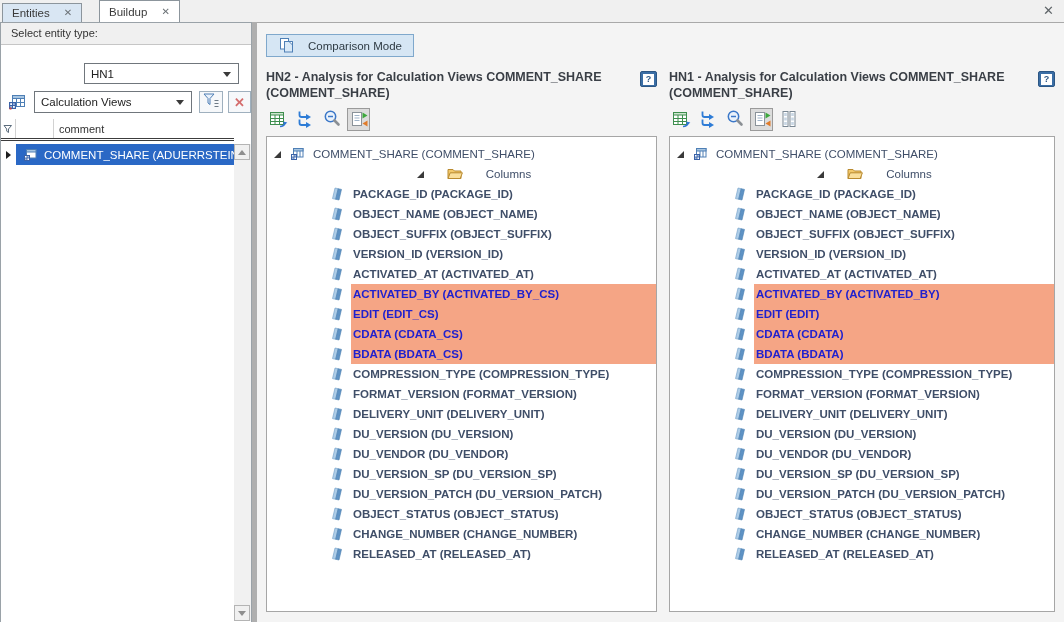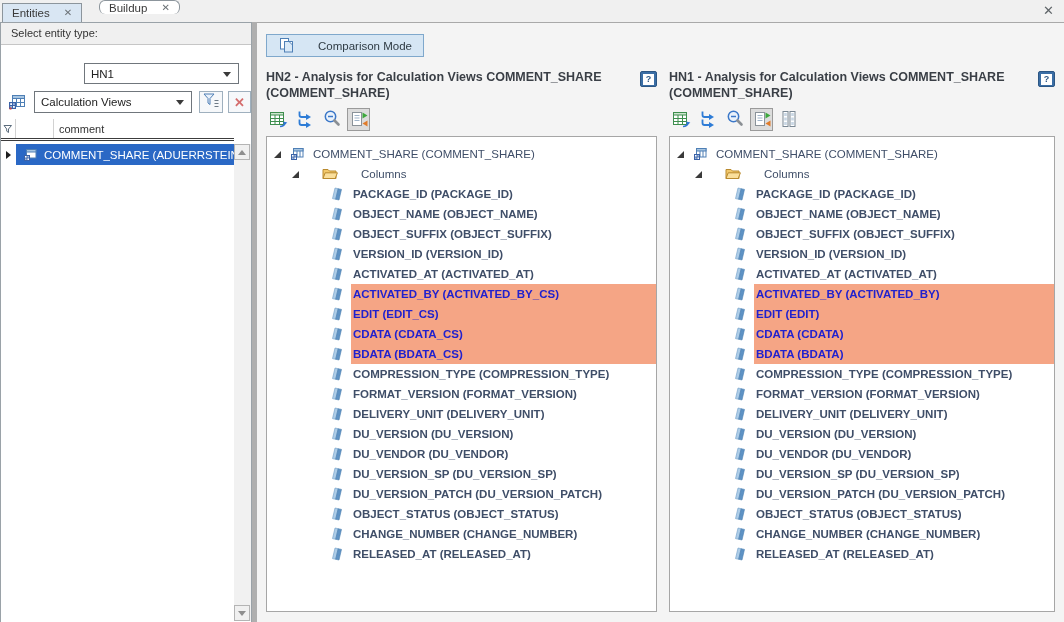--- a/index.html
+++ b/index.html
@@ -10,21 +10,21 @@
   html,body{width:1064px;height:622px;}
   body{font-family:"Liberation Sans",sans-serif; background:#F0F0F0; position:relative;
        overflow:hidden; outline:1px solid #9AA2A8; outline-offset:-1px;}
 
   
   #tabbar{position:absolute;left:0;top:0;width:1064px;height:22px;background:#F0F0F0;}
   .tab{position:absolute;display:flex;align-items:center;gap:14px;padding:0 9px;
        border:1px solid #8C959C;border-bottom:none;font-size:11.5px;color:#3A3A3A;cursor:default;}
   .tab .tab-close{color:#6B7176;font-size:10px;line-height:10px;}
   #tab-entities{left:2px;top:3px;height:19px;background:#D9E6F3;}
-  #tab-buildup{left:99px;top:0;height:14px;background:#FFFFFF;border-radius:6px;}
+  #tab-buildup{left:99px;top:0;height:22px;background:#FFFFFF;}
   #window-close{position:absolute;right:10px;top:3px;font-size:13px;color:#5E6ion;color:#5E6468;cursor:default;}
 
   
   #sidebar{position:absolute;left:0;top:22px;width:252px;bottom:0;background:#FFFFFF;
            border:1px solid #9AA2A8;border-bottom:none;}
   .sb-header{height:22px;background:#F0F0F0;border-bottom:1px solid #C6C6C6;
              font-size:11px;color:#333;line-height:21px;padding-left:10px;}
   .dropdown{position:absolute;background:#fff;border:1px solid #70767C;height:21px;
             font-size:11.5px;color:#222;display:flex;align-items:center;padding-left:6px;}
   .dd-arrow{position:absolute;right:7px;top:8px;width:0;height:0;
@@ -60,42 +60,42 @@
   .sc-btn i{width:0;height:0;border-left:4px solid transparent;border-right:4px solid transparent;}
   .sc-up i{border-bottom:5px solid #8E8E8E;}
   .sc-down i{border-top:5px solid #8E8E8E;}
 
   #splitter{position:absolute;left:252px;top:22px;width:5px;bottom:0;background:#AFAFAF;}
 
   
   #main{position:absolute;left:257px;top:22px;right:0;bottom:0;background:#F4F4F4;
         border-top:1px solid #A9A9A9;}
   #comparison-btn{position:absolute;left:9px;top:11px;height:23px;display:flex;align-items:center;
-        gap:24px;padding:0 11px;background:#D6E6F4;border:1px solid #7FA8CC;
+        gap:14px;padding:0 11px;background:#D6E6F4;border:1px solid #7FA8CC;
         font-size:11.5px;color:#2F3B44;cursor:default;}
 
   .panel{position:absolute;top:46px;bottom:10px;}
   .panel-left{left:9px;width:391px;}
   .panel-right{left:412px;width:386px;}
   .panel-header{position:absolute;top:0;left:0;right:0;padding-right:28px;}
   .panel-title{font-size:12.5px;font-weight:bold;color:var(--title-text);line-height:16px;}
   .help-icon{position:absolute;right:0;top:2px;width:17px;height:16px;background:#3B6EA5;
              border:1px solid #2C5684;border-radius:2px;display:flex;align-items:center;justify-content:center;}
   .help-icon .q{background:#fff;width:11px;height:11px;font-size:9px;font-weight:bold;color:#2C5684;
                 display:flex;align-items:center;justify-content:center;}
   .panel-toolbar{position:absolute;top:38px;left:0;height:24px;display:flex;gap:4px;align-items:center;}
   .tool-btn{width:23px;height:23px;display:flex;align-items:center;justify-content:center;border:1px solid transparent;}
   .tool-btn.active{background:#DCDCDC;border:1px solid #9A9A9A;}
 
   .tree-box{position:absolute;top:67px;left:0;right:0;bottom:0;background:#fff;
             border:1px solid var(--panel-border);overflow:hidden;padding-top:7px;}
   .tree-row{height:20px;display:flex;align-items:center;font-size:11.5px;color:var(--tree-text);
             white-space:nowrap;}
   .tree-row.root{padding-left:7px;gap:8px;}
-  .tree-row.folder{padding-left:25px;gap:23px;}
+  .tree-row.folder{padding-left:25px;gap:23px;justify-content:center;}
   .tree-row.leaf{padding-left:64px;}
   .tri{width:0;height:0;border-left:7px solid transparent;border-bottom:7px solid #3A3A3A;flex:0 0 auto;}
   .icon16{width:16px;height:16px;flex:0 0 auto;display:flex;}
   .leaf-icon{width:12px;height:14px;flex:0 0 auto;display:flex;margin-right:8px;}
   .leaf-label{flex:1;height:20px;line-height:20px;padding-left:2px;font-weight:bold;}
   .tree-row.diff .leaf-label{background:var(--diff-bg);color:var(--diff-text);}
 </style>
 </head>
 <body>
 

